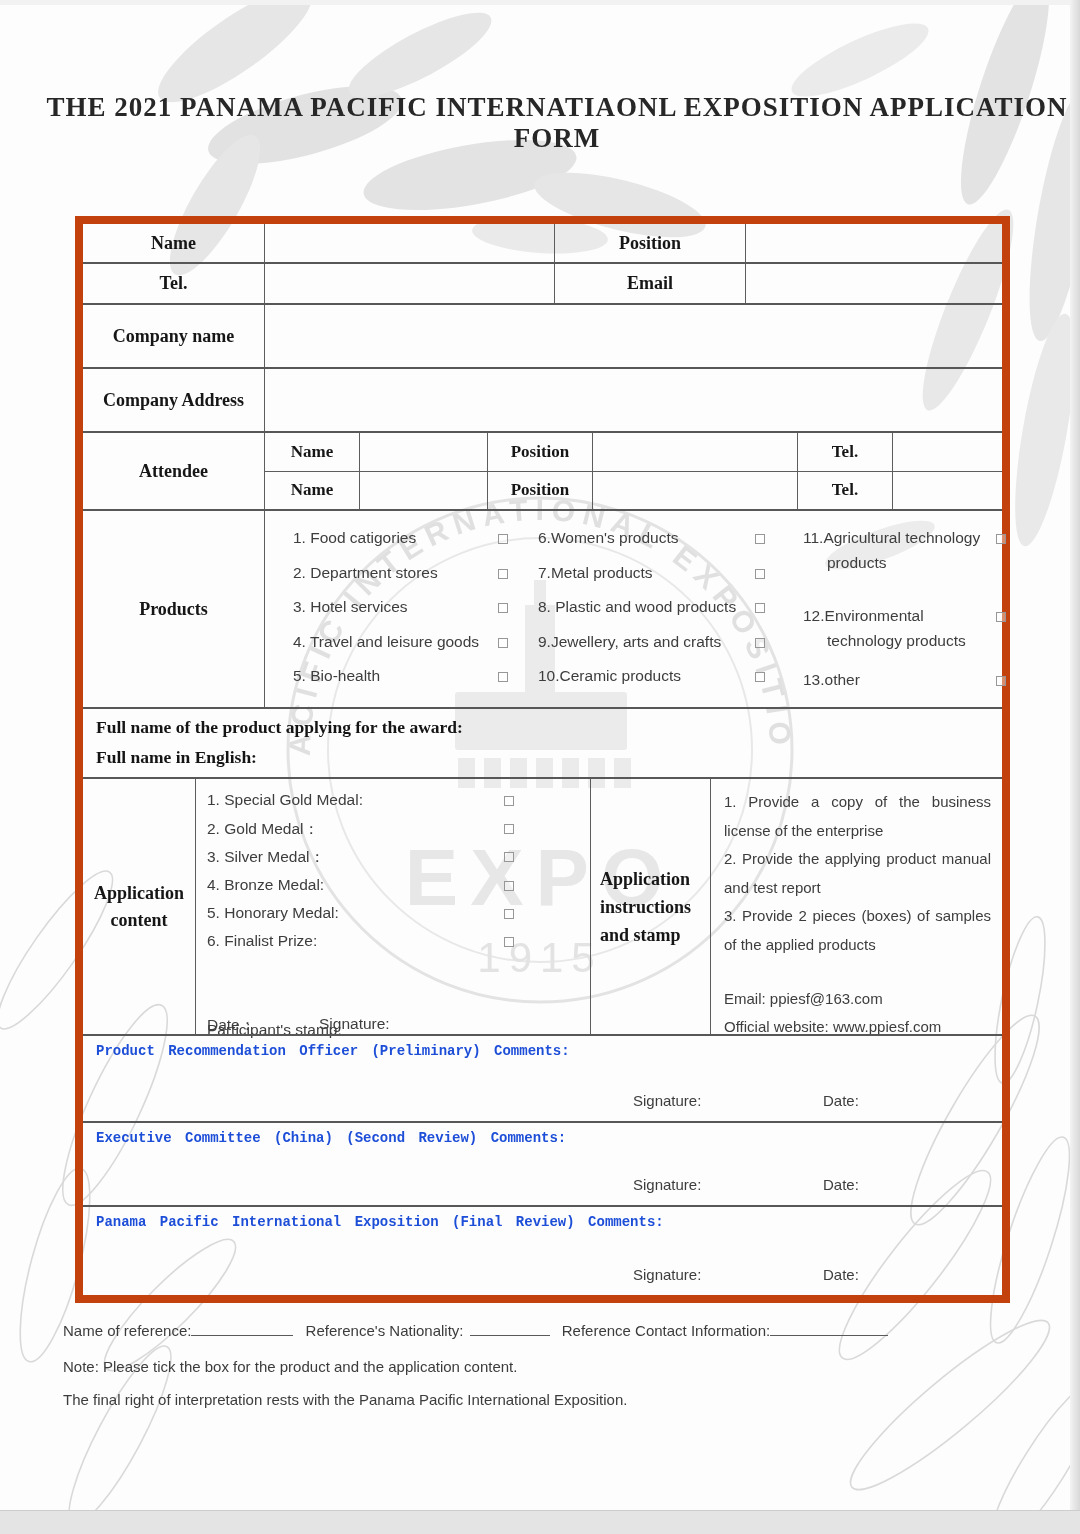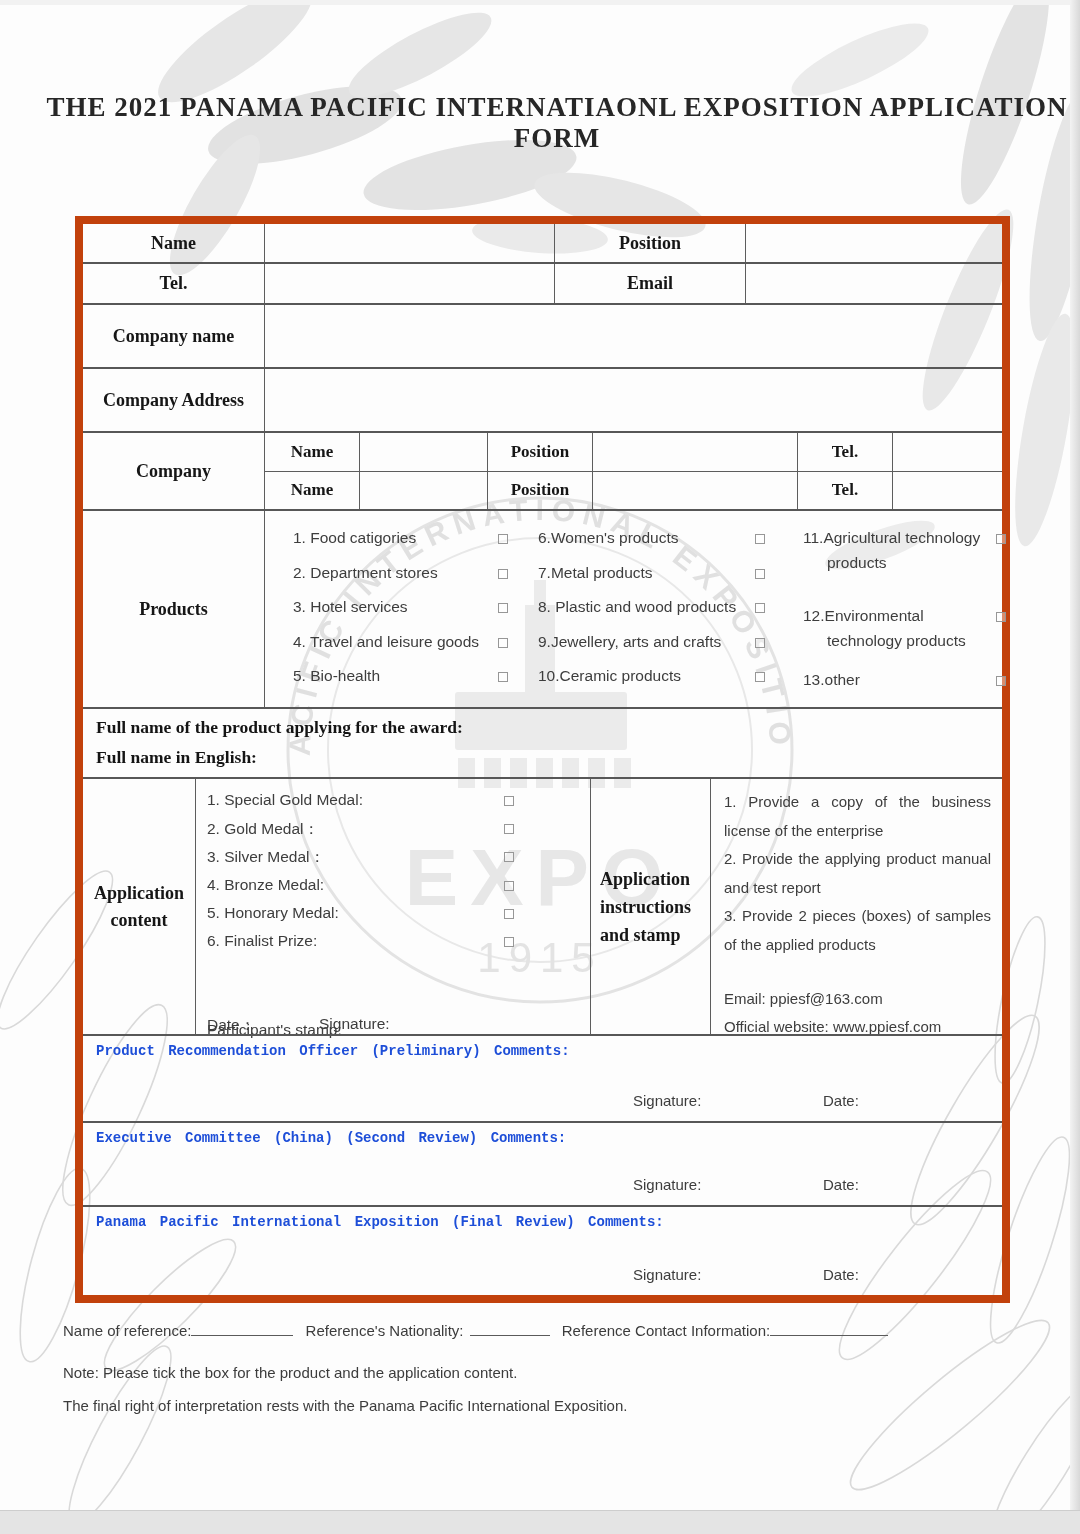--- a/index.html
+++ b/index.html
@@ -92,21 +92,21 @@
   .rv-sig{position:absolute;left:550px;bottom:12px;font-size:15px;color:#3d3d3d;}
   .rv-date{position:absolute;left:740px;bottom:12px;font-size:15px;color:#3d3d3d;}
   
   .footer{position:absolute;left:63px;top:1322px;width:960px;font-size:15px;color:#3c3c3c;}
   .f-line1{white-space:nowrap;}
   .blank{display:inline-block;height:13px;border-bottom:1px solid #5a5a5a;vertical-align:baseline;}
   .b1{width:102px;}
   .b2{width:80px;margin-left:6px;}
   .b3{width:118px;}
   .gap1{margin-left:8px;}
-  .f-note{margin-top:25px;}
+  .f-note{margin-top:19px;}
   .f-final{margin-top:16px;}
 </style>
 </head>
 <body>
 
 <div class="page">
 
   <svg class="wm" viewBox="0 0 1080 1534" xmlns="http://www.w3.org/2000/svg">
 
     <g fill="#e6e6e6">
@@ -197,21 +197,21 @@
     </div>
 
     <div class="trow r-company">
       <div class="grid">
         <div class="cell lbl">Company Address</div>
         <div class="cell"></div>
       </div>
     </div>
 
     <div class="trow r-attendee">
-      <div class="att-label lbl">Company</div>
+      <div class="att-label lbl">Attendee</div>
       <div class="att-rows">
         <div class="att-sub">
           <div class="cell lbl">Name</div>
           <div class="cell"></div>
           <div class="cell lbl">Position</div>
           <div class="cell"></div>
           <div class="cell lbl">Tel.</div>
           <div class="cell"></div>
         </div>
         <div class="att-sub">

